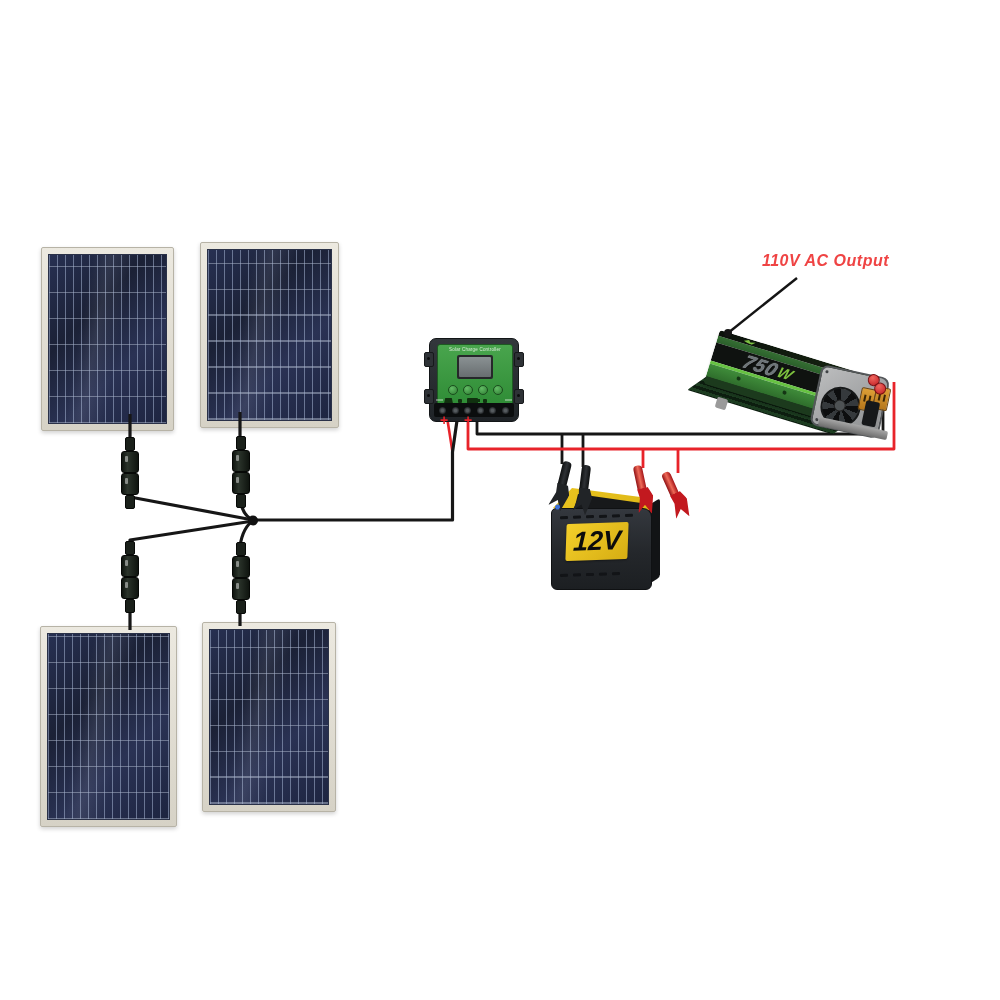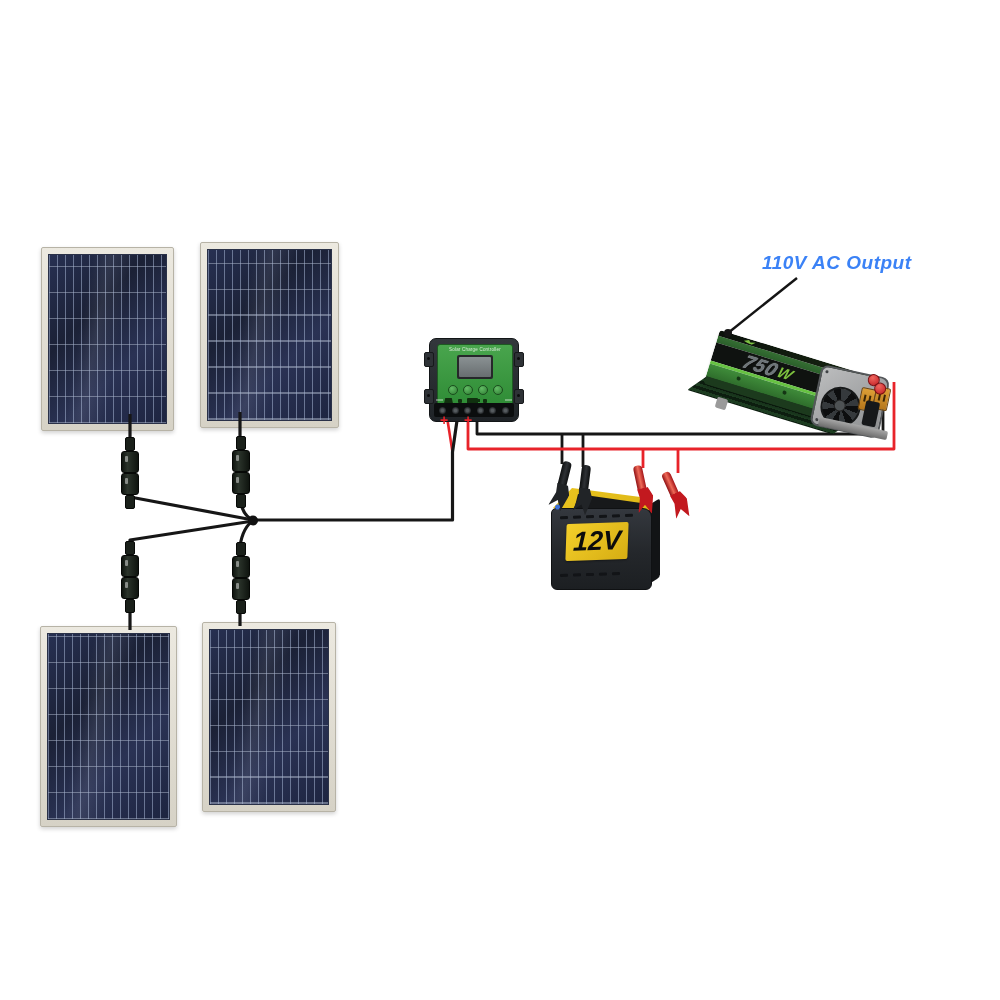--- a/index.html
+++ b/index.html
@@ -113,22 +113,22 @@
   .tblock{position:absolute;right:3px;top:24px;width:14px;height:25px;background:#16181a;border-radius:2px;}
   .rcap{position:absolute;width:10px;height:10px;border-radius:50%;border:1px solid #7e0f13;
       background:radial-gradient(circle at 35% 30%,#f1665e,#bf1c22);}
   .escrew{position:absolute;width:3px;height:3px;border-radius:50%;background:#3f4245;}
   .foot-r{position:absolute;left:118px;top:124px;width:70px;height:9px;border-radius:2px;
       transform:rotate(12deg);background:linear-gradient(180deg,#a7a7a7,#6d6d6d);}
   .foot-l{position:absolute;left:16px;top:98px;width:11px;height:11px;border-radius:2px;
       transform:rotate(17deg);background:#9a9a9a;}
 
   
-  .ac-label{position:absolute;left:762px;top:252px;z-index:16;font-size:19px;font-weight:bold;
-      font-style:italic;color:#3b82f6;letter-spacing:.5px;white-space:nowrap;}
+  .ac-label{position:absolute;left:762px;top:252px;z-index:16;font-size:16px;font-weight:bold;
+      font-style:italic;color:#ef4444;letter-spacing:.5px;white-space:nowrap;}
 </style>
 </head>
 <body>
 
 <div class="canvas">
 
   <div class="panel" style="left:41px;top:247px;width:119px;height:170px;">
     <div class="cells"></div>
   </div>
   <div class="panel" style="left:200px;top:242px;width:125px;height:172px;">

